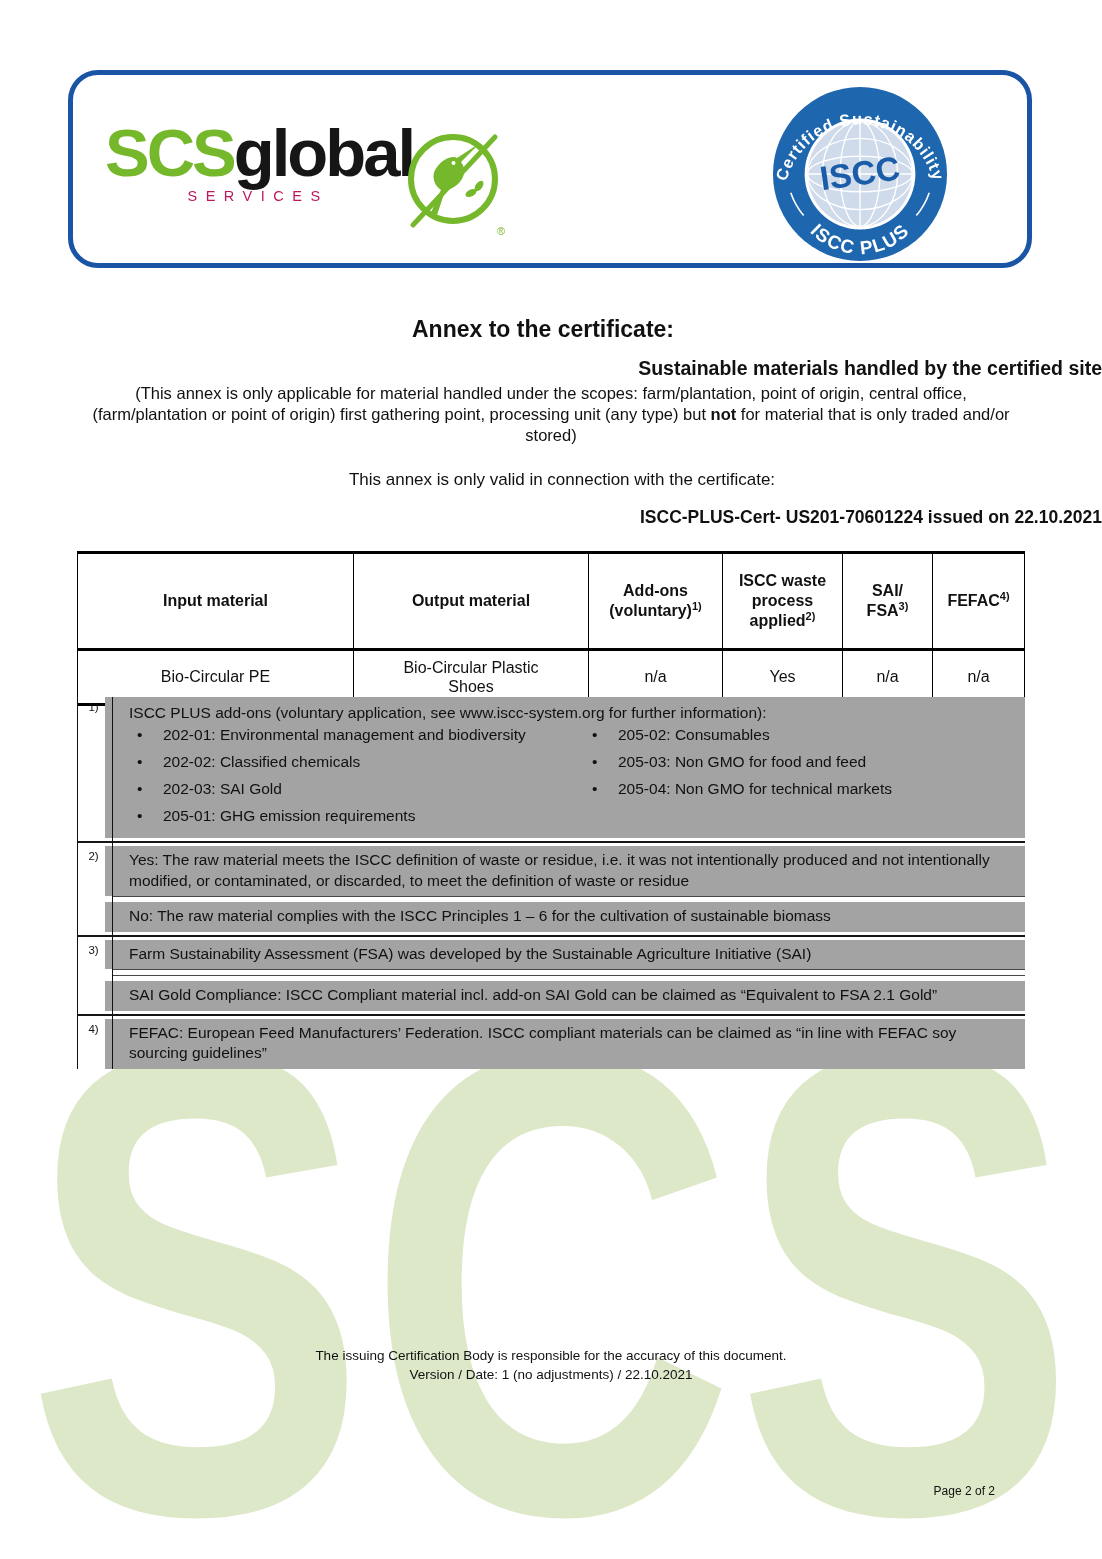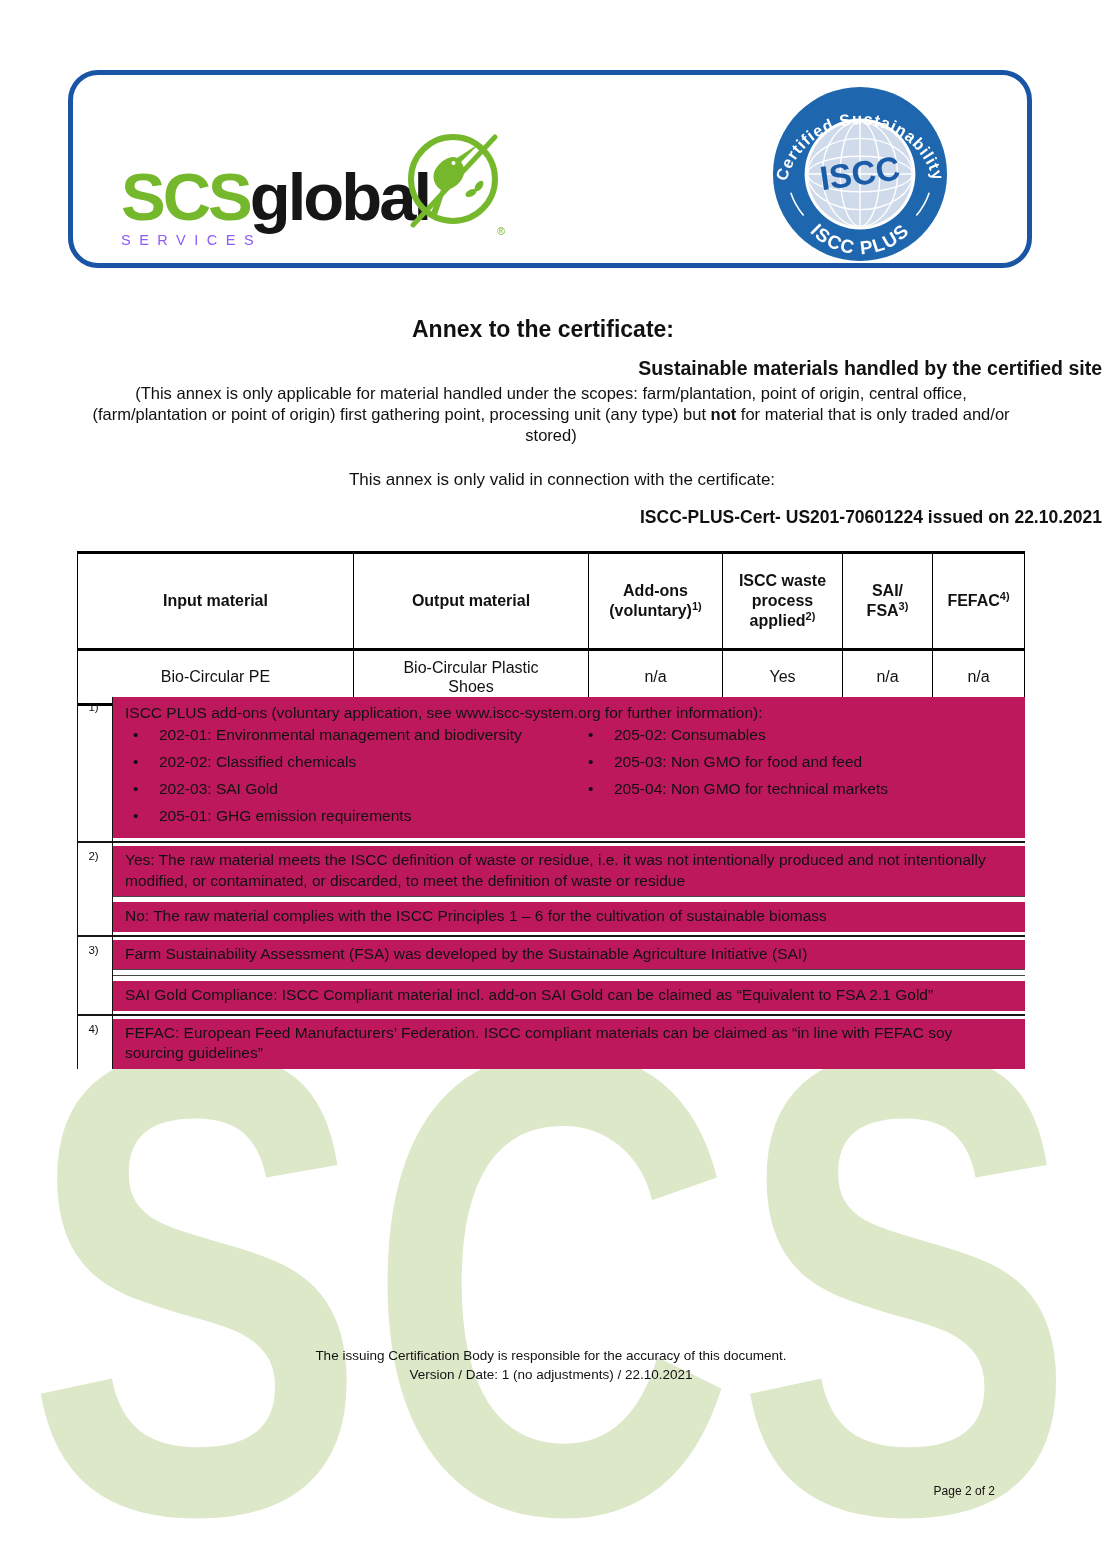--- a/index.html
+++ b/index.html
@@ -9,27 +9,27 @@
     font-family:"Liberation Sans", sans-serif; color:#111;
   }
   
   .watermark-svg{position:absolute;left:0;top:0;}
 
   
   .header-box{
     position:absolute; left:68px; top:70px; width:964px; height:198px;
     border:5px solid #1a55a5; border-radius:30px; box-sizing:border-box; background:#fff;
   }
-  .logo-text{position:absolute; left:48px; top:44px; line-height:1;margin-top:44px;}
+  .logo-text{position:absolute; left:32px; top:44px; line-height:1;}
   .logo-row{font-weight:bold; font-size:67px; letter-spacing:-3px; white-space:nowrap;}
   .logo-scs{color:#76b82c;}
   .logo-global{color:#161616;}
   .logo-services{
-    margin-top:3px; text-align:left; font-size:14.5px; font-weight:500;
-    letter-spacing:8.5px; color:#8b5cf6; padding-right:2px;
+    margin-top:3px; text-align:center; font-size:14.5px; font-weight:500;
+    letter-spacing:8.5px; color:#be185d; padding-right:2px;
   }
   .hummingbird-svg{position:absolute; left:332px; top:52px;}
   .badge-svg{position:absolute; left:698px; top:10px;}
 
   
   .h-main{position:absolute; left:0; width:1086px; top:316px; text-align:center;
           font-size:23px; font-weight:bold;}
   .h-sub{position:absolute; left:0; width:1102px; top:357px; text-align:right;
           font-size:19.5px; font-weight:bold;}
   .scope-note{position:absolute; left:91px; width:920px; top:383px; text-align:center;
@@ -55,21 +55,21 @@
   
   .footnotes{
     position:absolute; left:77px; top:697px; width:947px;
     border-left:1.5px solid #111; font-size:15.5px; line-height:1.32;
   }
   .fn-section{position:relative;}
   .fn-marker{
     position:absolute; left:0; top:3px; width:31px; text-align:center;
     font-size:11.5px; color:#111;
   }
-  .fn-content,.fn-row{margin-left:35px; background:#be185d; padding:4px 12px 5px 12px;}
+  .fn-content,.fn-row{margin-left:27px; background:#a3a3a3; padding:4px 12px 5px 24px;}
   .fn-intro{padding-top:2px;}
   .fn-bullets{display:flex; margin-top:2px;}
   .fn-col-left{flex:0 0 455px;}
   .fn-col-right{flex:1;}
   .bullet-item{display:flex; min-height:27px; align-items:flex-start;}
   .bullet-item .dot{flex:0 0 26px; padding-left:8px;}
   .sep-minor{margin-left:35px; height:5px; background:#fff; border-top:1.5px solid #464646;}
   .sep-major{position:relative; height:8px; background:#fff;}
   .sep-major::after{content:""; position:absolute; left:0; right:0; top:3px; height:2px; background:#161616;}
   .fn-vline{position:absolute; left:33.5px; top:0; bottom:0; width:1.5px; background:#111;}

